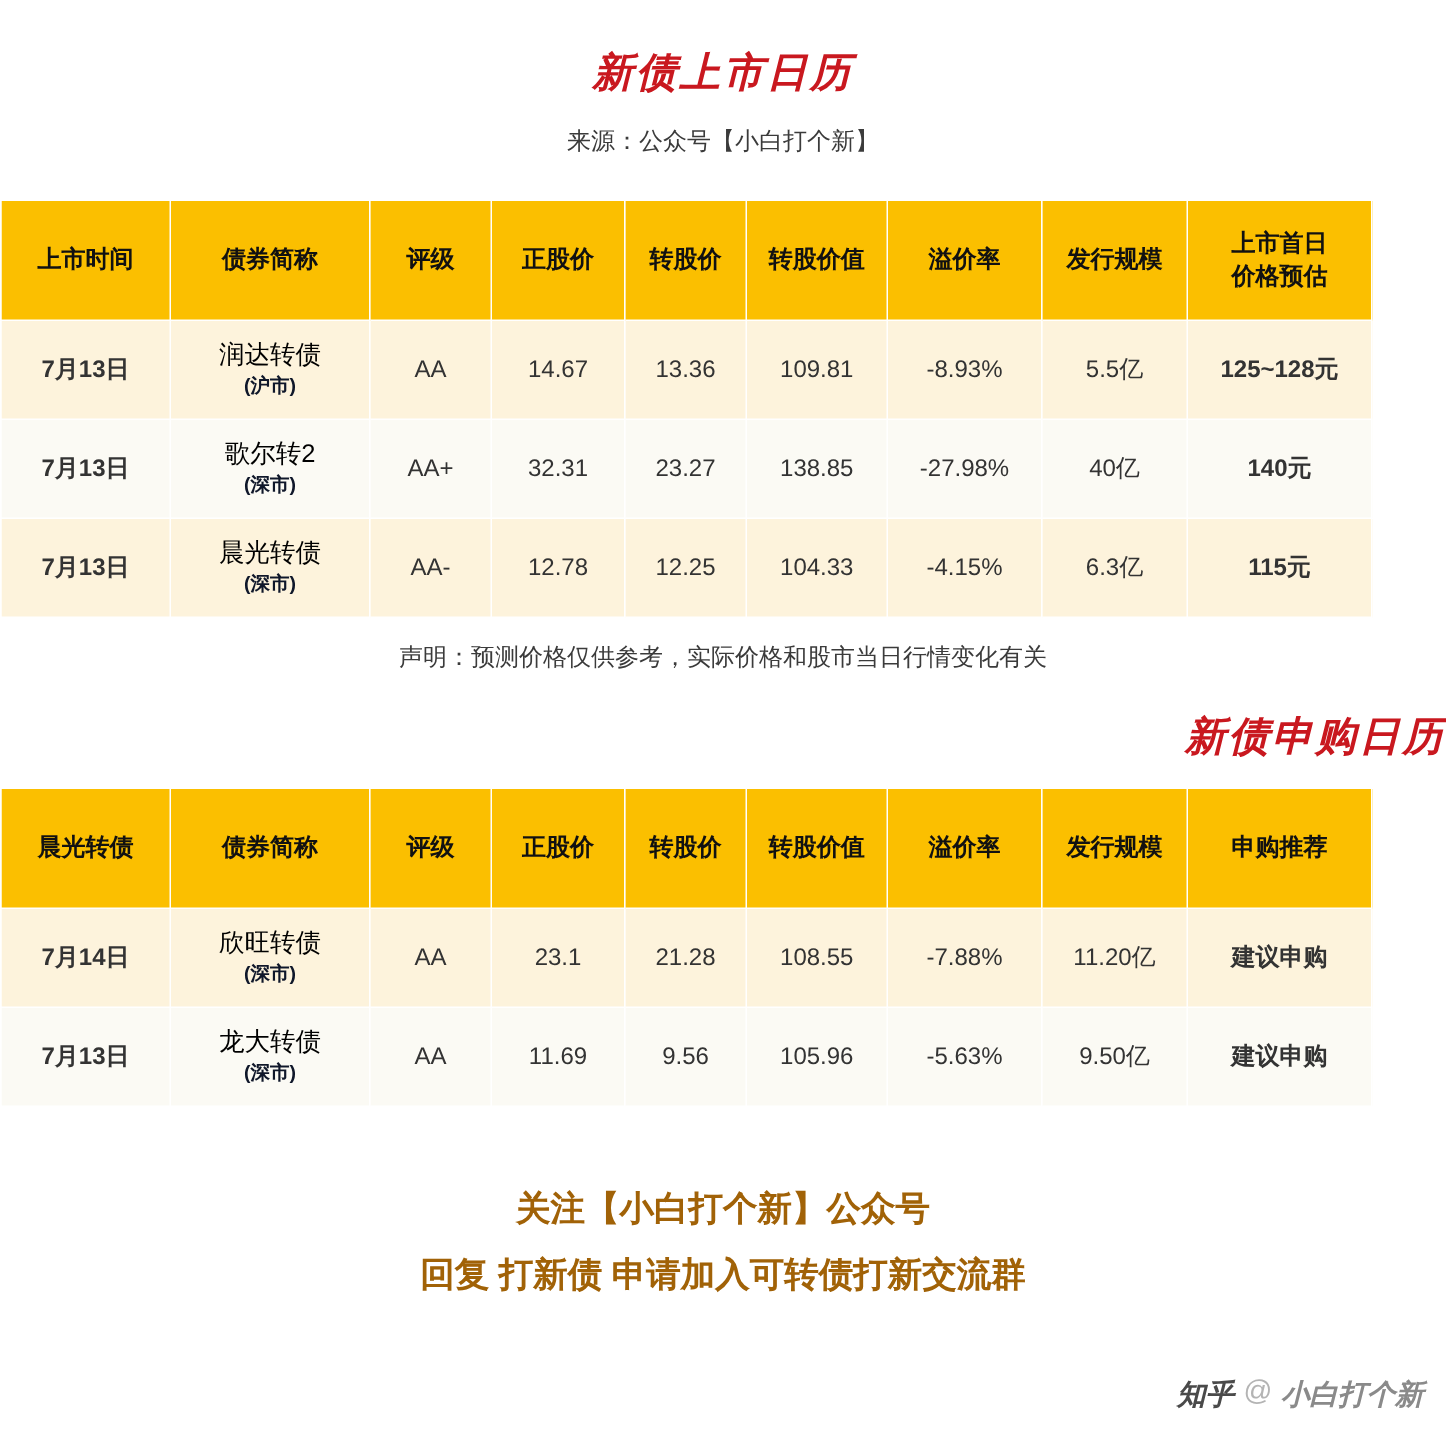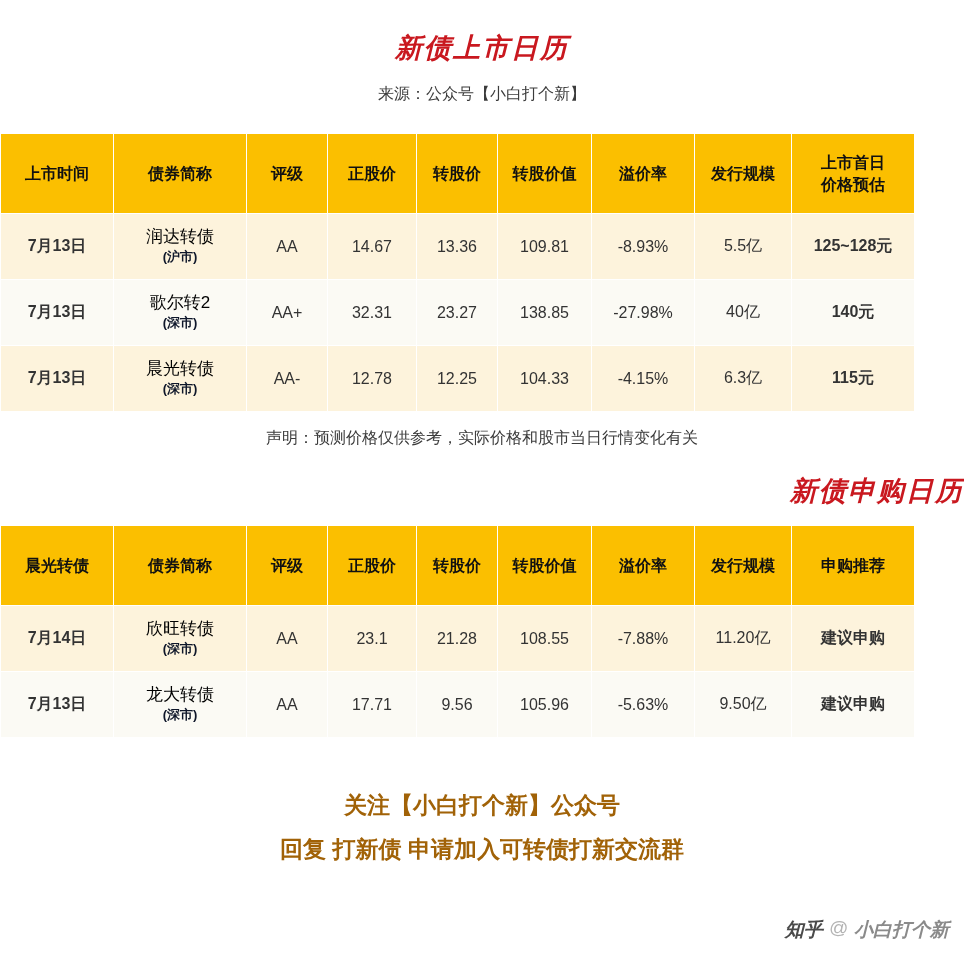--- a/index.html
+++ b/index.html
@@ -255,21 +255,21 @@
         <td>11.20亿</td>
         <td class="col-advice">建议申购</td>
       </tr>
       <tr class="row-b">
         <td class="col-date">7月13日</td>
         <td>
           <div class="bond-name">龙大转债</div>
           <div class="bond-market">(深市)</div>
         </td>
         <td>AA</td>
-        <td>17.71</td>
+        <td>11.69</td>
         <td>9.56</td>
         <td>105.96</td>
         <td>-5.63%</td>
         <td>9.50亿</td>
         <td class="col-advice">建议申购</td>
       </tr>
     </tbody>
   </table>
 
   <div class="footer">

